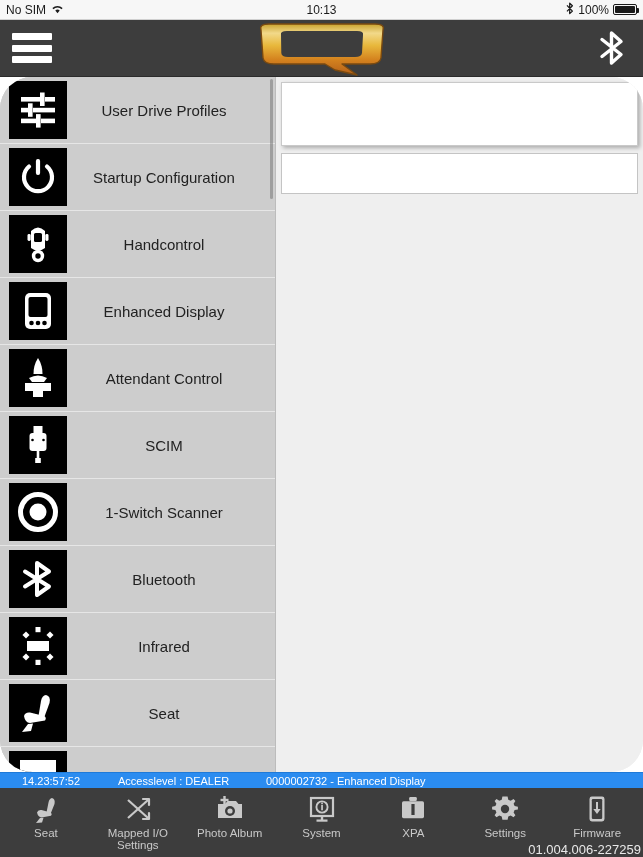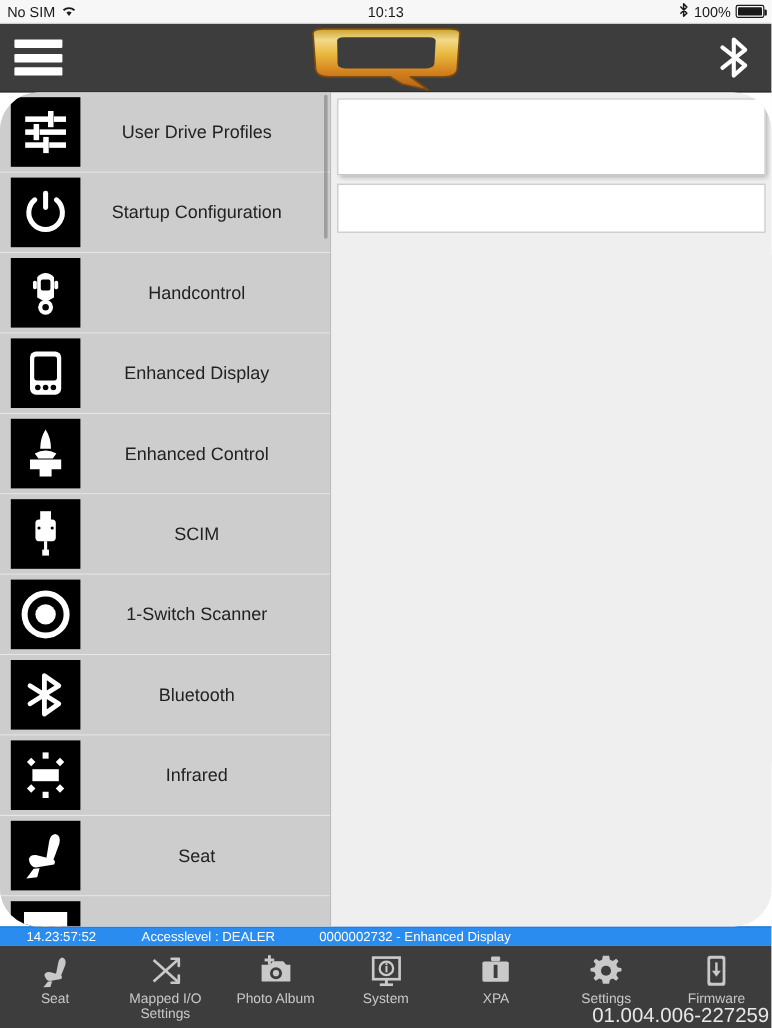--- a/index.html
+++ b/index.html
@@ -194,21 +194,21 @@
   .tb-label {
     font-size: 11.5px;
     color: #c9c9c9;
     text-align: center;
     line-height: 12px;
     white-space: pre-line;
   }
   .fw-version {
     position: absolute;
     right: 2px; bottom: 0px;
-    font-size: 17px;
+    font-size: 13px;
     color: #e8e8e8;
     padding-left: 33px;
   }
 </style>
 </head>
 <body>
 
 <div class="app">
 
   <div class="ios-status">
@@ -329,21 +329,21 @@
       </div>
 
       <div class="menu-item">
         <div class="menu-icon">
           <svg width="44" height="44" viewBox="0 0 44 44">
             <path d="M22 2 Q26.5 9 26.5 18 L17.5 18 Q17.5 9 22 2 Z" fill="#fff"></path>
             <path d="M13 22 Q22 17 31 22 L28 26 L16 26 Z" fill="#fff"></path>
             <path d="M9 27 L35 27 L35 35 L27 35 L27 41 L17 41 L17 35 L9 35 Z" fill="#fff"></path>
           </svg>
         </div>
-        <div class="menu-label">Enhanced Control</div>
+        <div class="menu-label">Attendant Control</div>
       </div>
 
       <div class="menu-item">
         <div class="menu-icon">
           <svg width="44" height="44" viewBox="0 0 44 44">
             <rect x="17.5" y="3" width="9" height="9" fill="#fff"></rect>
             <rect x="13.5" y="10" width="17" height="18" rx="3" fill="#fff"></rect>
             <circle cx="16.5" cy="17" r="1.3" fill="#000"></circle>
             <circle cx="27.5" cy="17" r="1.3" fill="#000"></circle>
             <rect x="20.7" y="28" width="2.6" height="8" fill="#fff"></rect>

